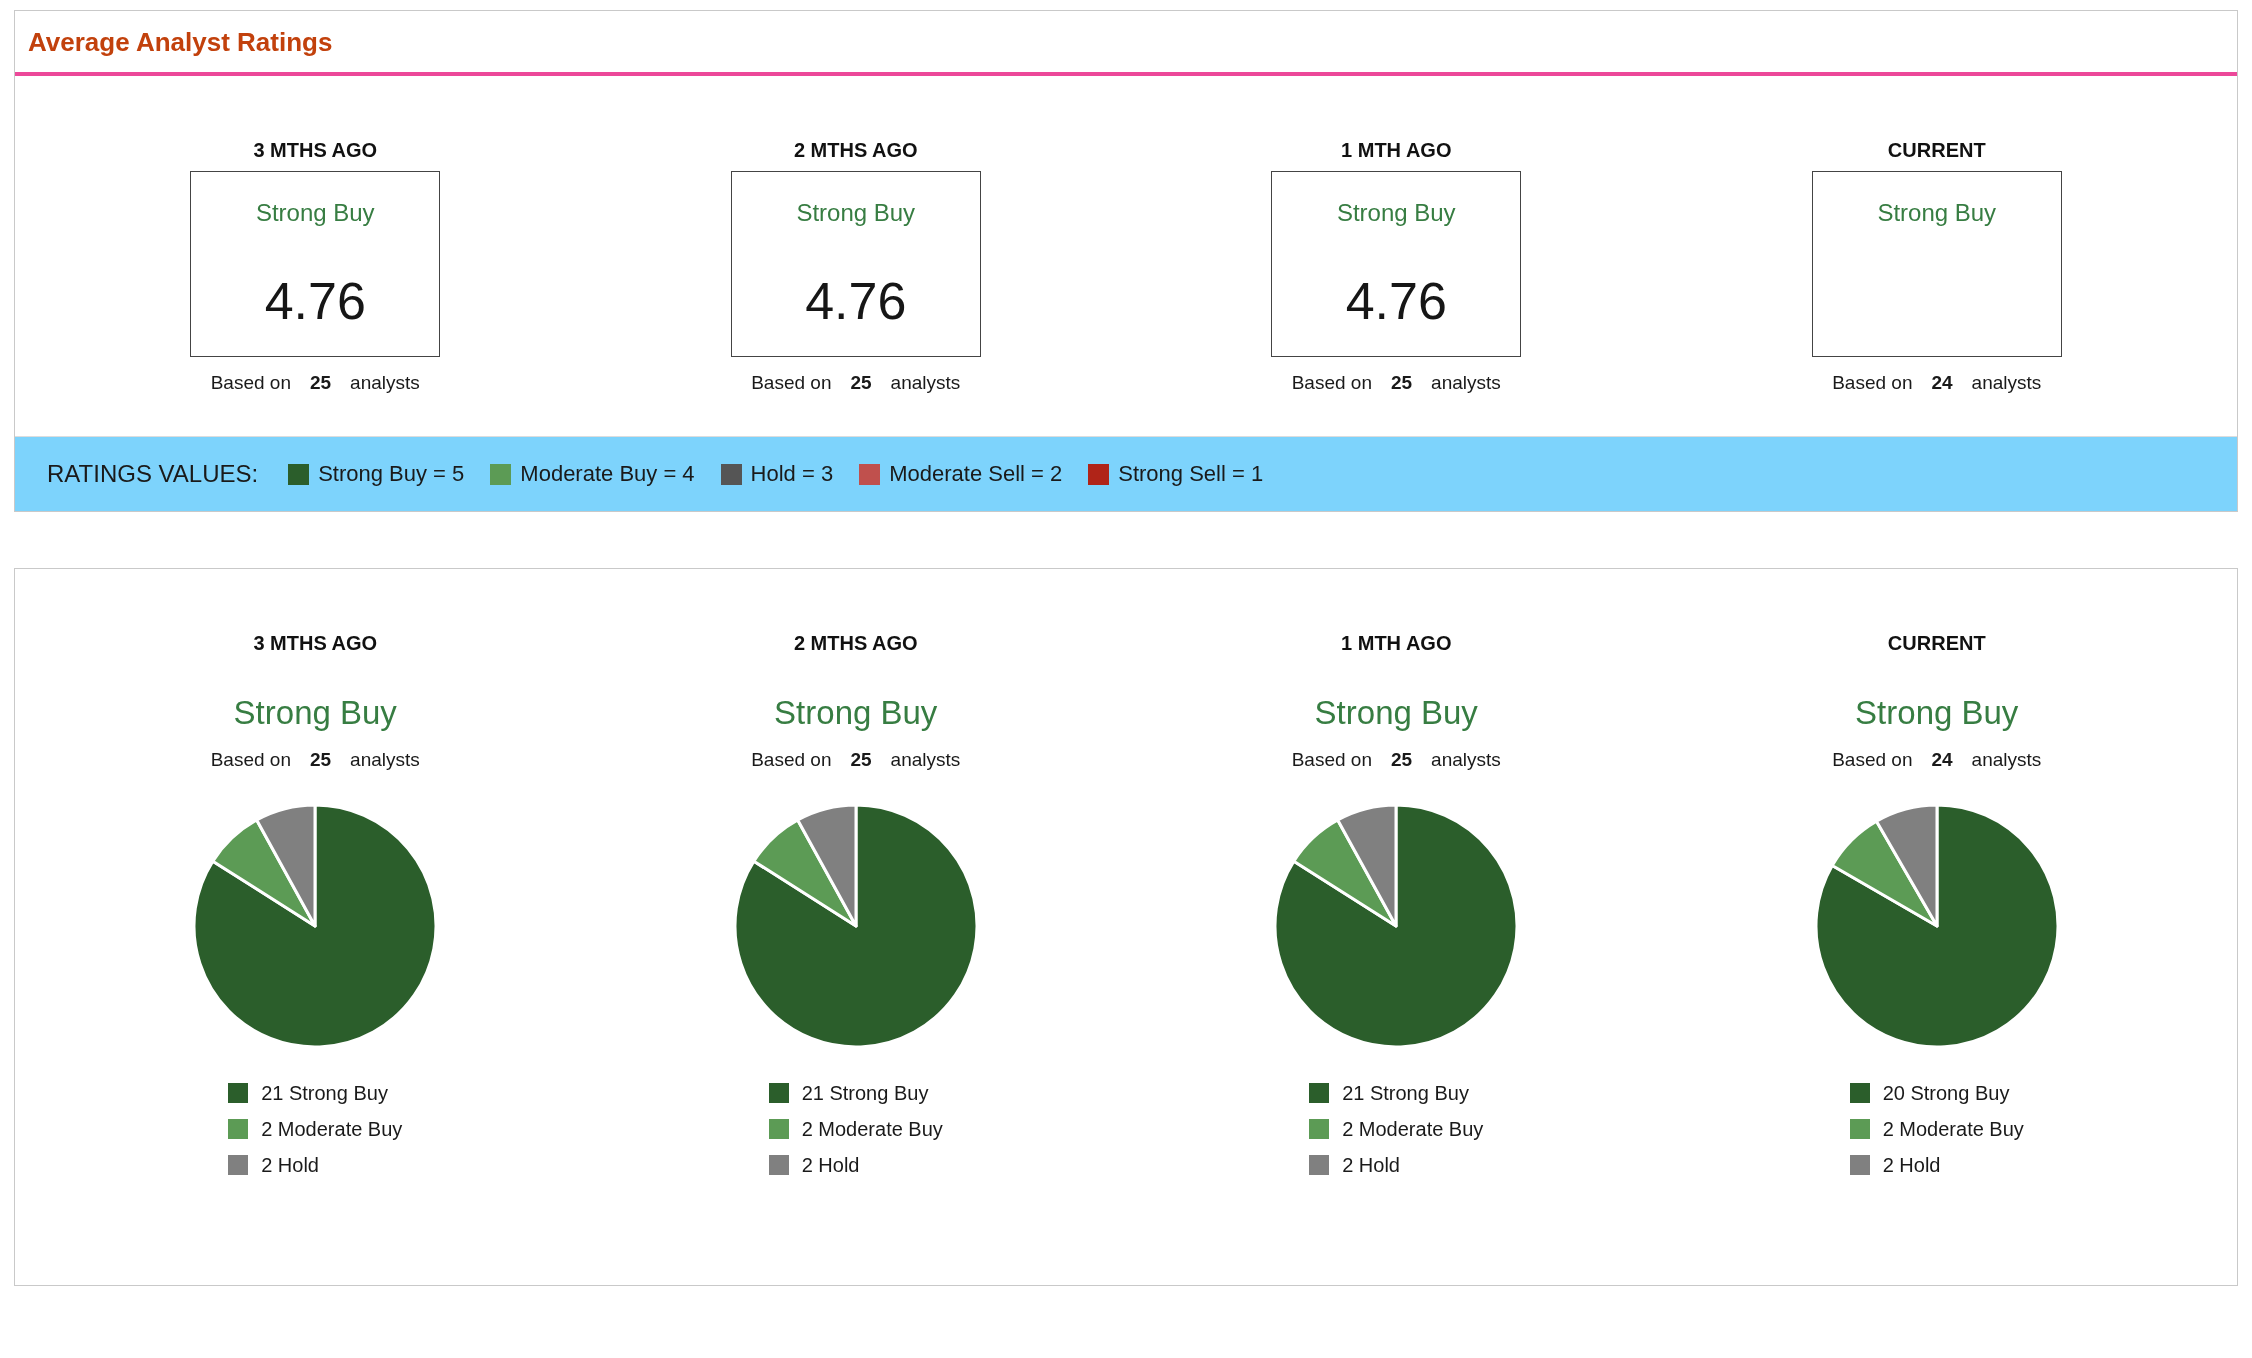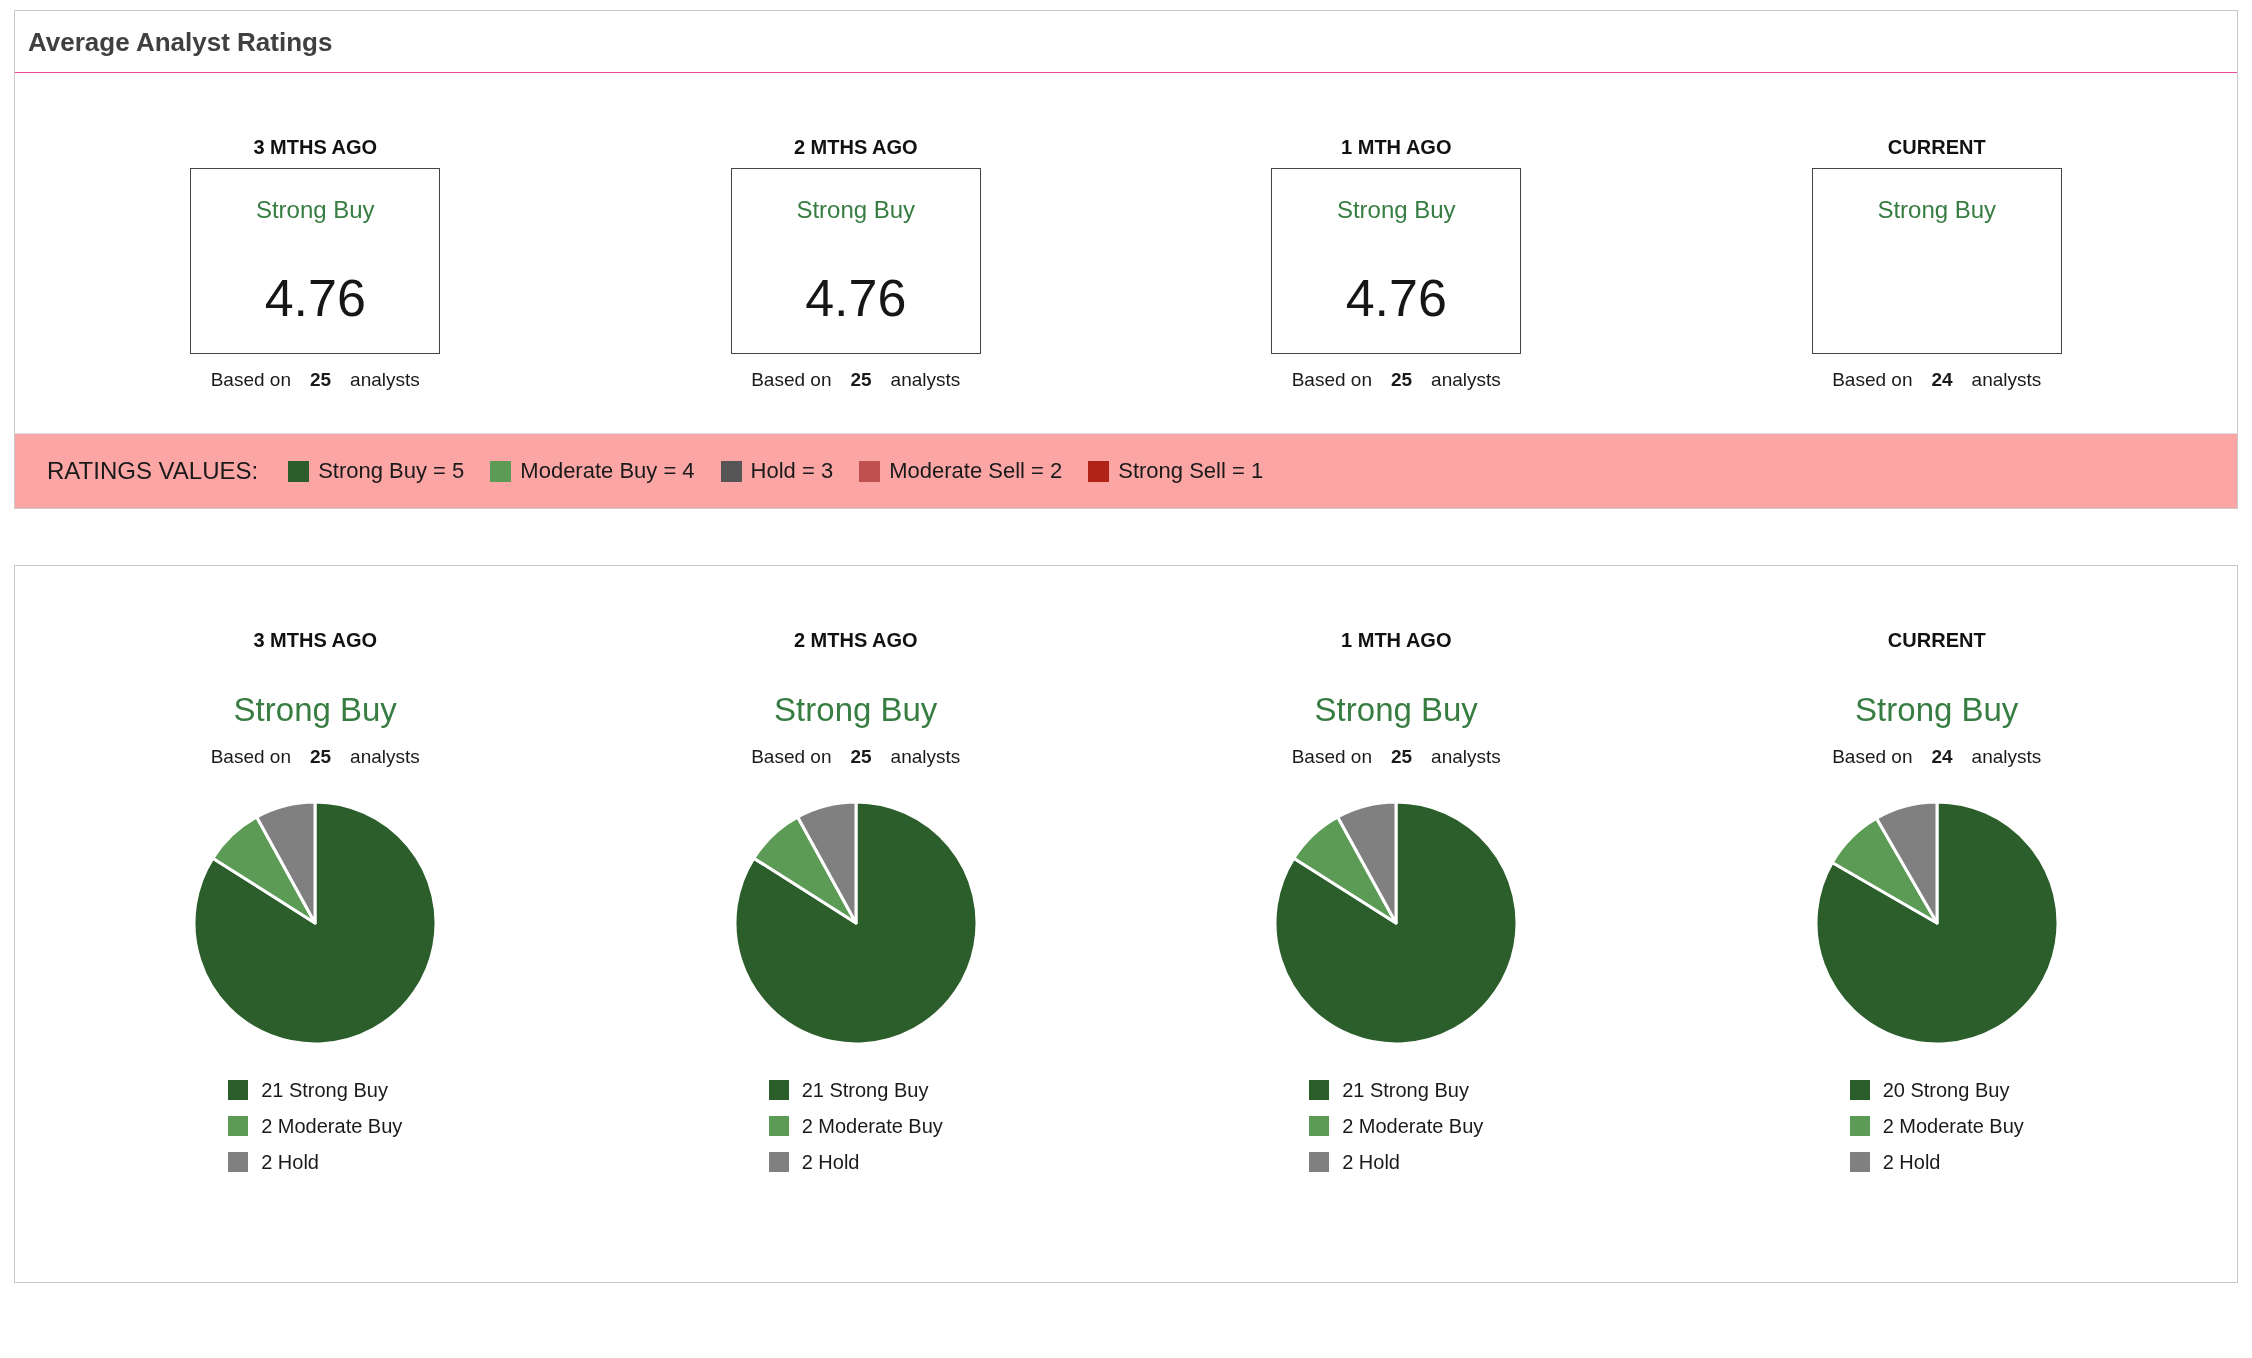--- a/index.html
+++ b/index.html
@@ -1,31 +1,31 @@
 <!DOCTYPE html>
 <html><head>
 <meta charset="utf-8">
 <style>
   html,body{margin:0;padding:0;background:#ffffff;}
   body{width:2252px;font-family:"Liberation Sans",sans-serif;color:#1a1a1a;}
   .panel{border:1px solid #c9c9c9;margin:10px 14px 0;background:#fff;}
   .panel-gap{margin-top:56px;}
-  .panel-title{font-size:26px;font-weight:700;line-height:32px;padding:15px 13px 14px;border-bottom:1px solid #ec4899;color:#404040;}
+  .panel-title{font-size:26px;font-weight:700;line-height:32px;padding:15px 13px 14px;border-bottom:4px solid #ec4899;color:#c2410c;}
   .cols{display:flex;}
   .col{flex:1 1 0;text-align:center;min-width:0;}
   .col-header{font-size:20px;font-weight:700;line-height:24px;color:#111;}
 
   
   .cols-avg{padding:62px 30px 42px;}
   .rating-box{width:250px;height:186px;box-sizing:border-box;border:1px solid #444;margin:9px auto 15px;padding-top:25px;background:#fff;}
   .box-label{font-size:24px;line-height:32px;color:#377d42;}
   .box-value{font-size:52px;line-height:56px;margin-top:44px;color:#161616;}
   .based-on{font-size:19px;line-height:22px;color:#1a1a1a;}
   .bo-count{font-weight:700;margin:0 19px;}
-  .values-bar{background:#fca5a5;border-top:1px solid #ddd;padding:23px 32px;display:flex;align-items:center;}
+  .values-bar{background:#7dd3fc;border-top:1px solid #ddd;padding:23px 32px;display:flex;align-items:center;}
   .values-label{font-size:24px;margin-right:30px;white-space:nowrap;}
   .values-items{display:flex;align-items:center;gap:26px;flex-wrap:nowrap;justify-content:space-between;}
   .v-item{display:inline-flex;align-items:center;gap:9px;font-size:22px;white-space:nowrap;}
   .v-sq{width:21px;height:21px;display:inline-block;flex:0 0 auto;}
 
   
   .cols-bd{padding:62px 30px 0;}
   .bd-rating{font-size:33px;line-height:44px;color:#377d42;margin-top:36px;}
   .cols-bd .based-on{margin-top:14px;}
   .pie-wrap{margin-top:30px;height:250px;line-height:0;}

